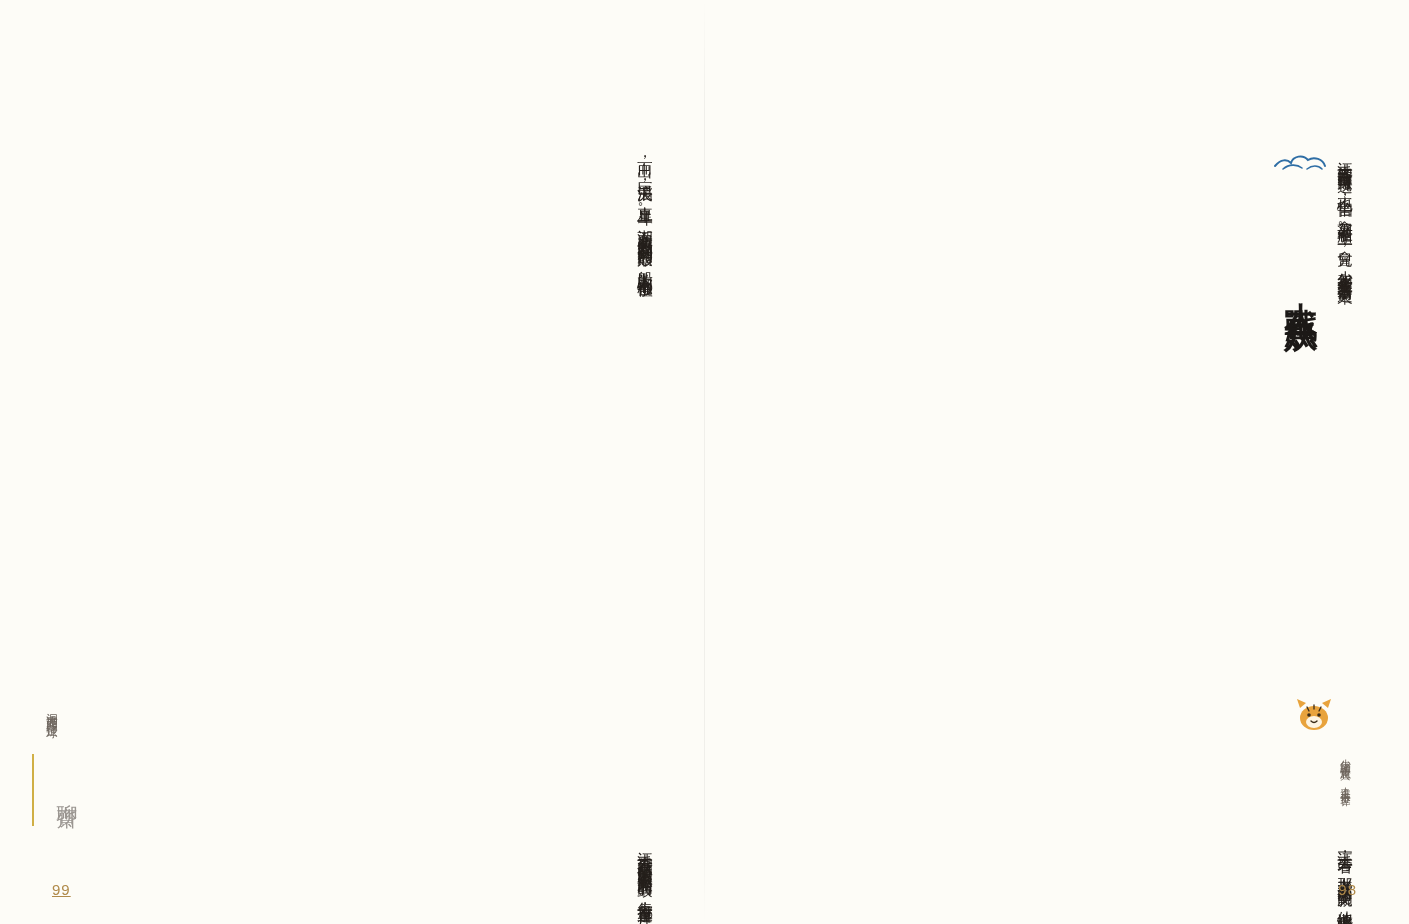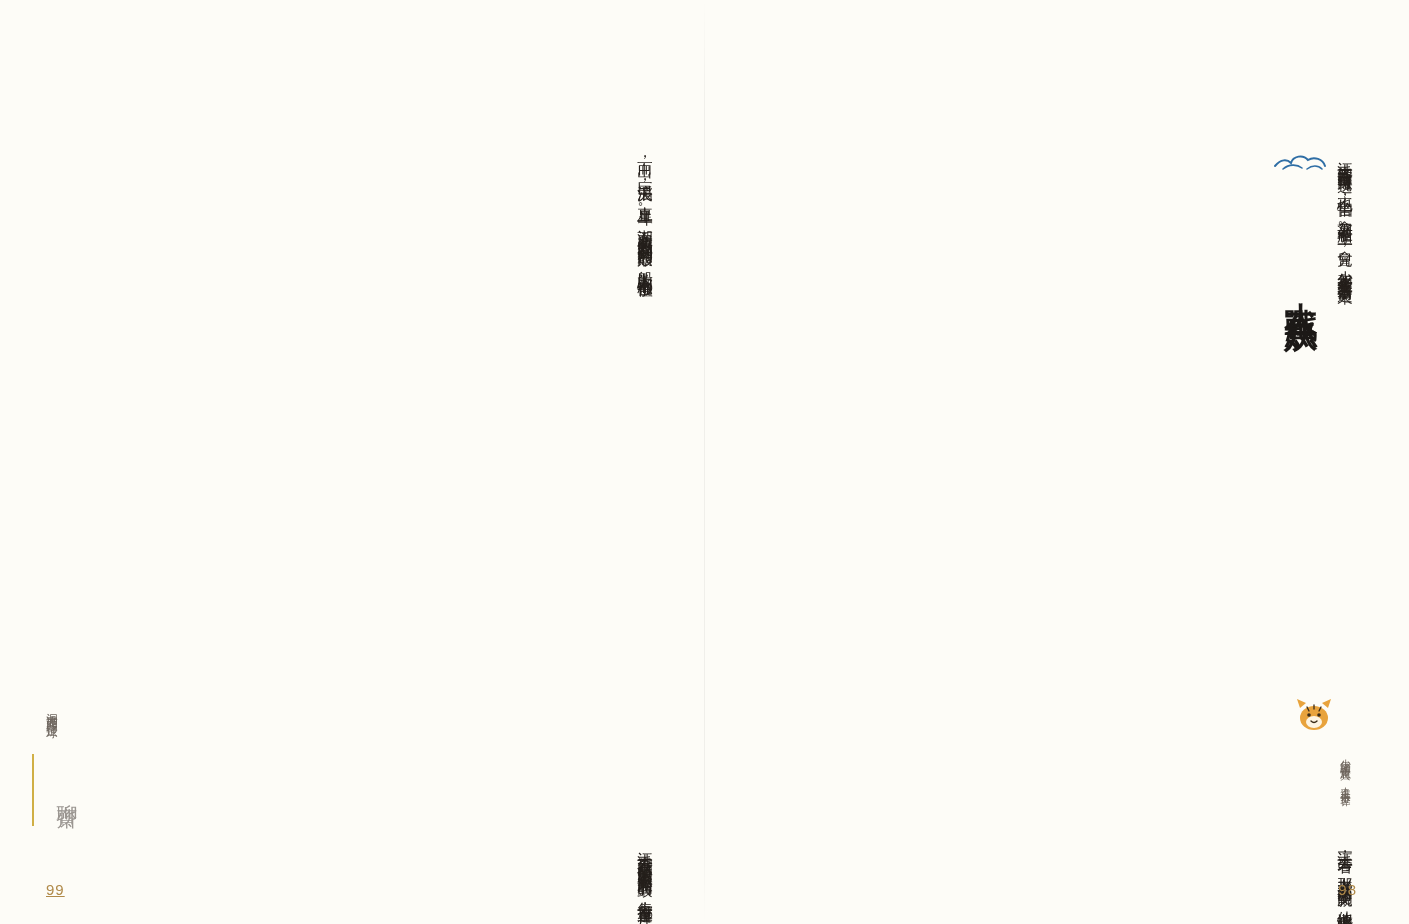--- a/index.html
+++ b/index.html
@@ -106,21 +106,21 @@
 
   
   .folio {
     position: absolute;
     bottom: 26px;
     font-family: "Liberation Sans", sans-serif;
     font-size: 15px;
     color: #b08a4a;
     letter-spacing: 1px;
   }
-  .folio-left  { left: 46px; text-decoration: underline; }
+  .folio-left  { left: 52px; text-decoration: underline; }
   .folio-right { right: 52px; margin-left: 24px; }
 
   .running-head {
     position: absolute;
     bottom: 70px;
     writing-mode: vertical-rl;
     text-orientation: upright;
     font-size: 11.5px;
     letter-spacing: 2px;
     color: #6e665f;

